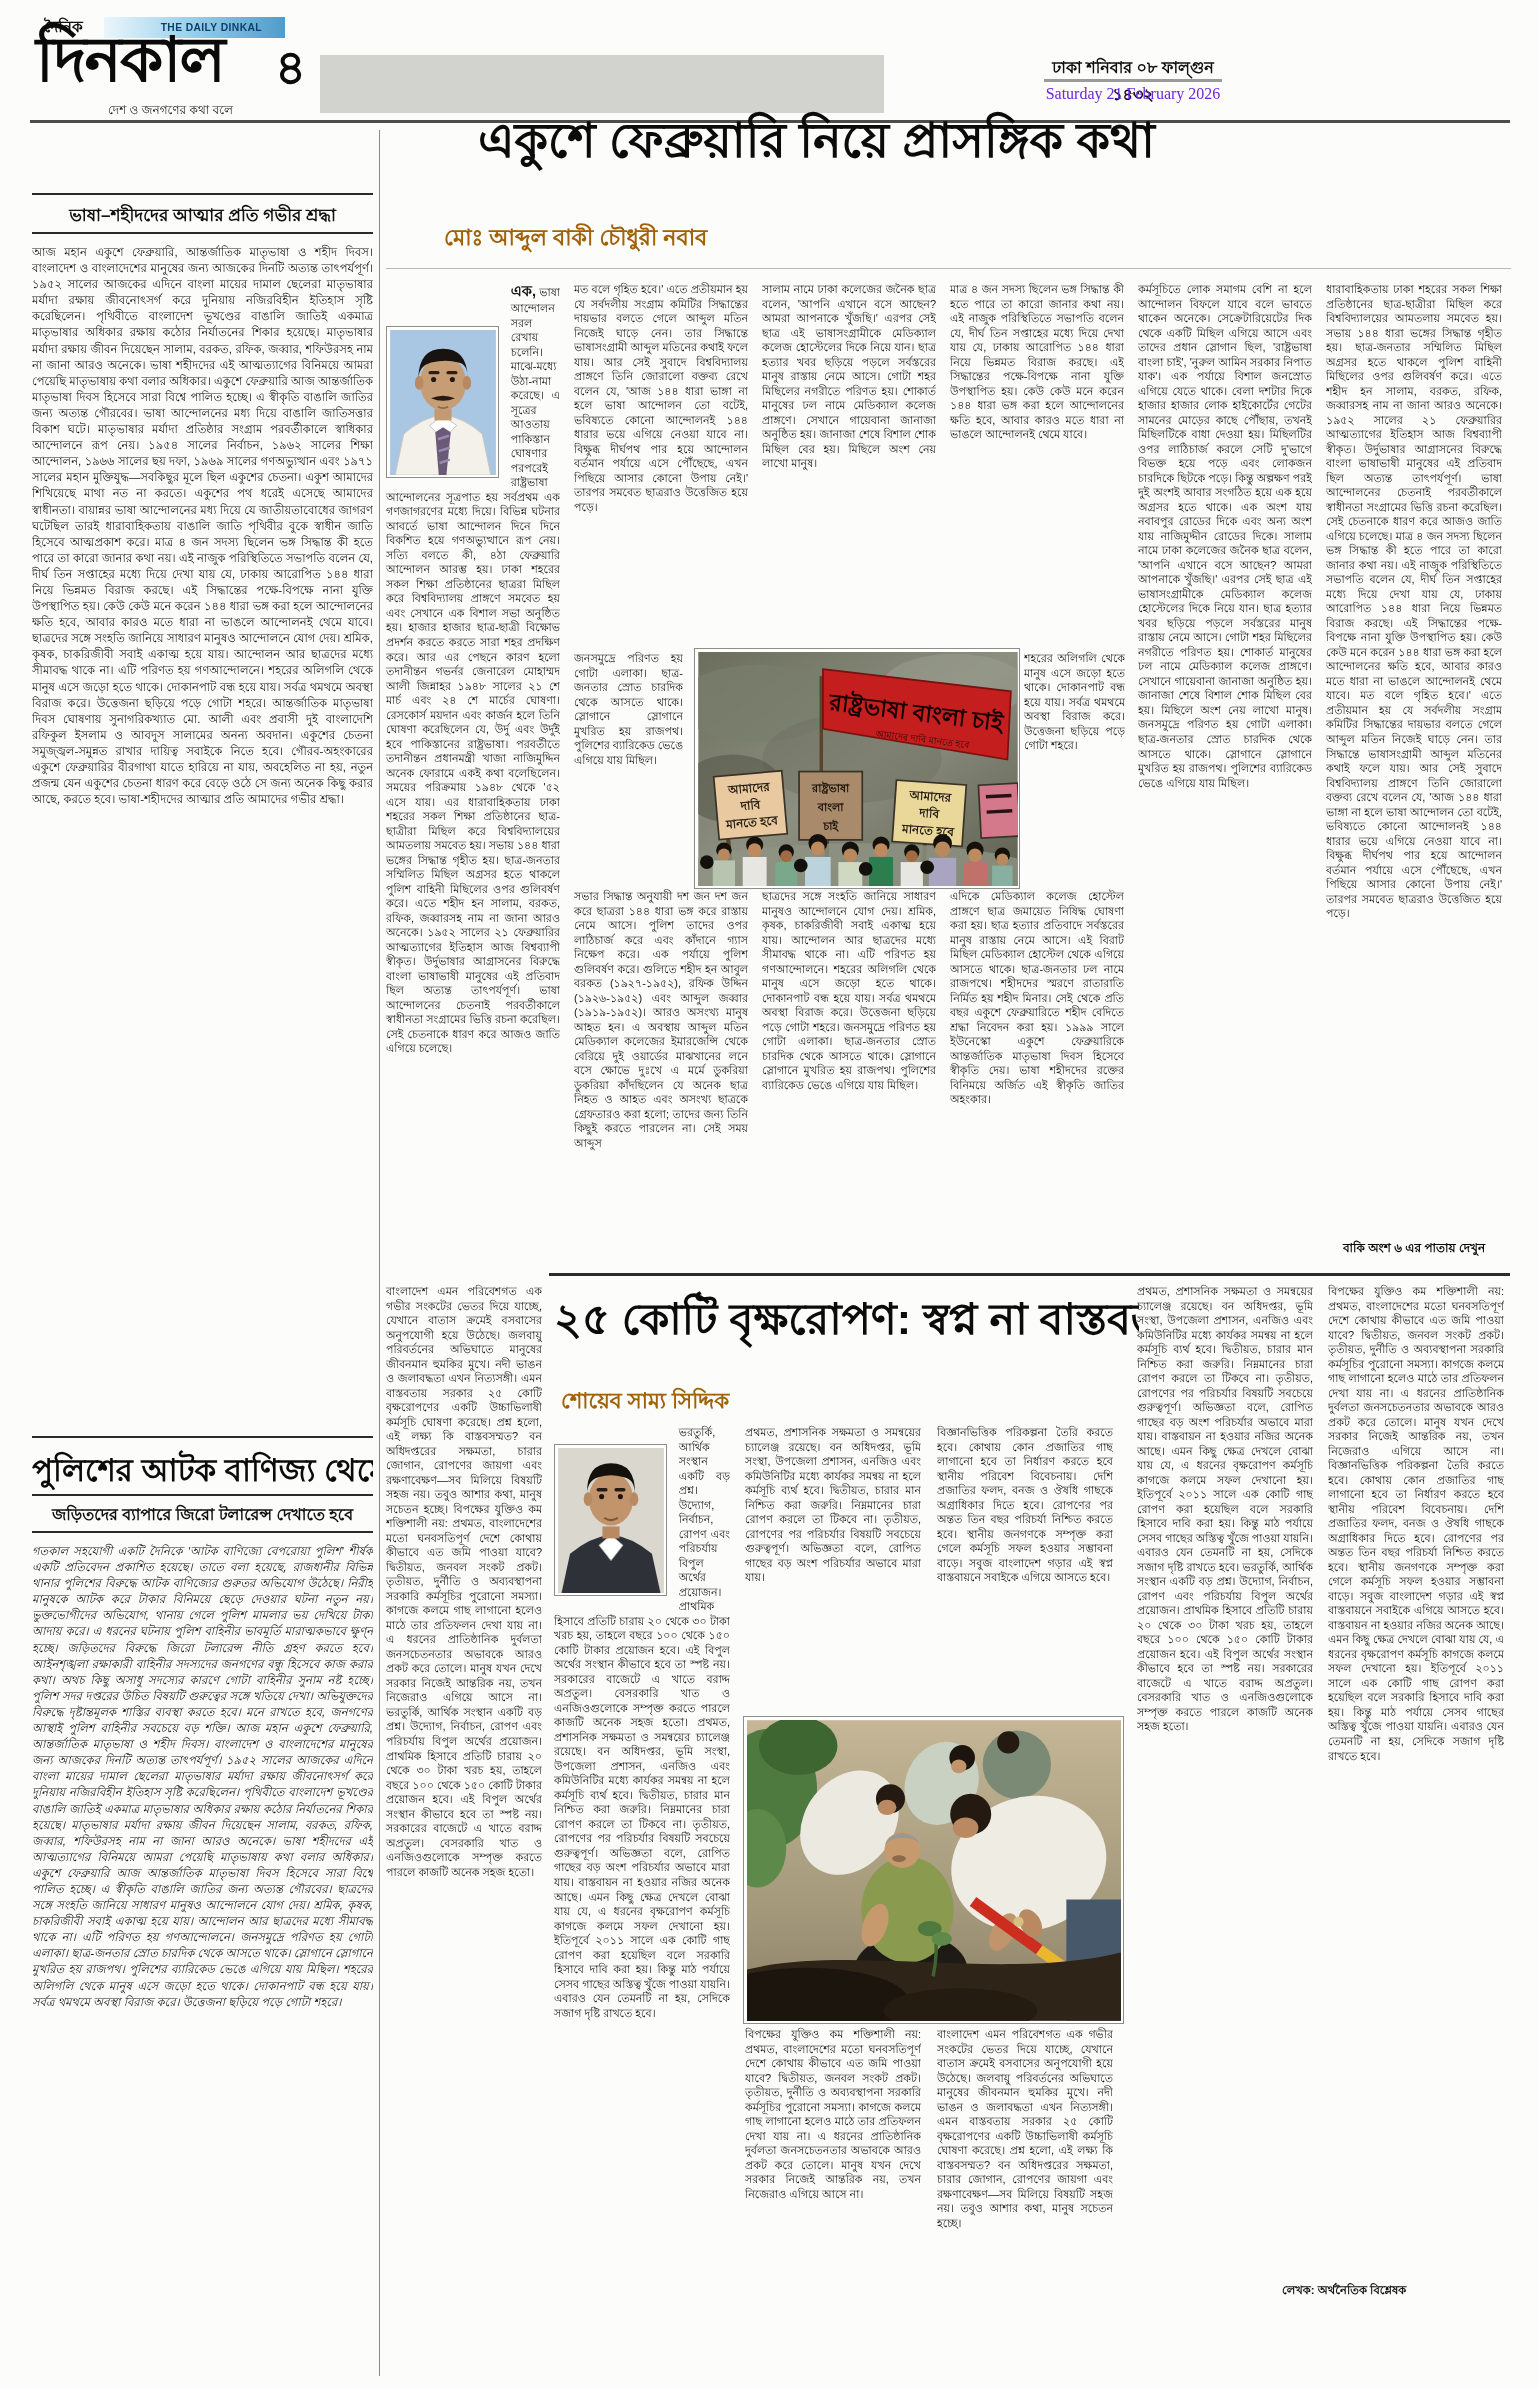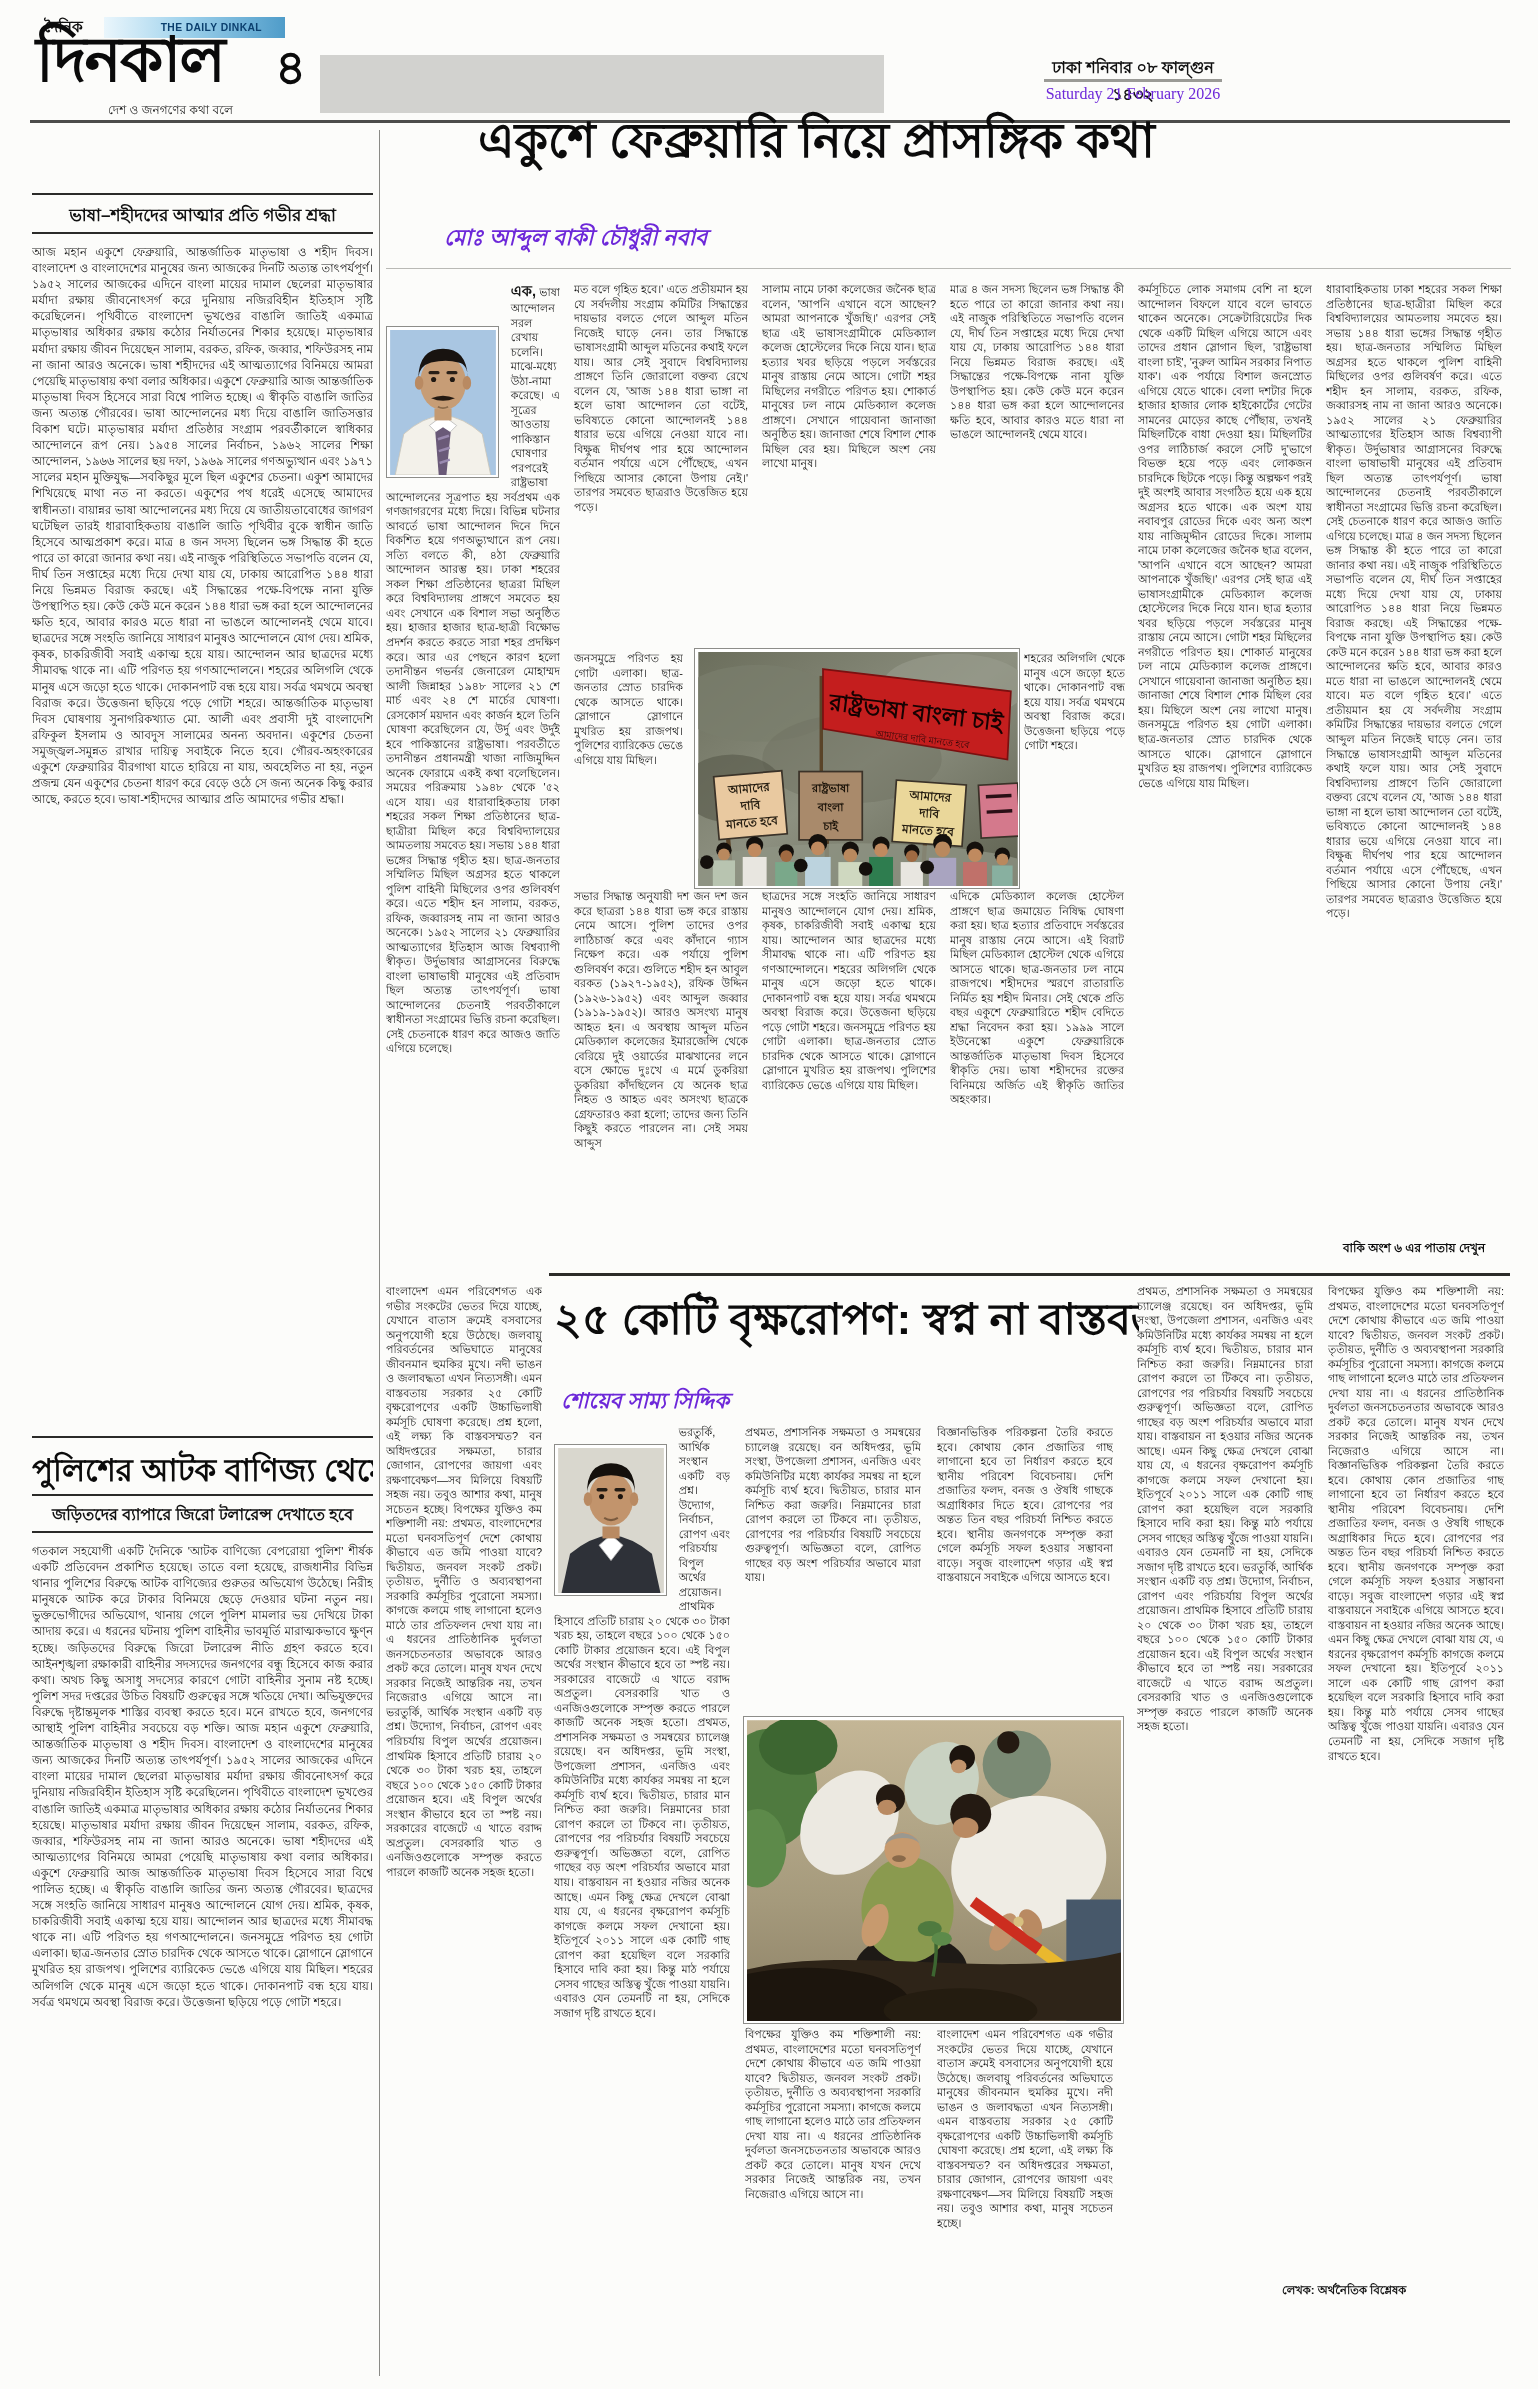--- a/index.html
+++ b/index.html
@@ -22,21 +22,21 @@
   .section-title{left:1220px;top:29px;width:295px;font-size:50px;font-weight:900;color:#0a0a0a;white-space:nowrap;overflow:hidden;line-height:1.2;}
   .header-rule{left:30px;top:120px;width:1480px;height:3.4px;background:#4c4c4a;}
   .v-rule{left:379px;top:130px;width:0.9px;height:2246px;background:#8a8a86;}
   
   .col{position:absolute;overflow:hidden;text-align:justify;font-size:11px;line-height:1.32;color:#161616;}
   .col span{word-break:break-word;}
   .sidebar-text{font-size:11.5px;line-height:1.4;}
   .lead{font-weight:bold;font-size:14.5px;}
   .headline{font-weight:900;color:#0b0b0b;white-space:nowrap;overflow:hidden;}
   .subhead{font-weight:bold;color:#111;text-align:center;}
-  .byline{font-weight:bold;color:#6d28d9;font-style:italic;}
+  .byline{font-weight:bold;color:#a16207;}
   .h-rule{background:#2b2b29;}
   .photo{position:absolute;background:#fff;border:0.9px solid #8d8d89;padding:2.6px;box-sizing:border-box;}
   .photo svg{display:block;}
   .continuation{font-weight:bold;font-size:12px;text-align:center;color:#0a0a0a;}
   .author-note{font-size:11.5px;font-weight:bold;color:#111;}
 </style>
 </head>
 <body>
 
 <div class="page">
@@ -65,21 +65,21 @@
     <span>ছাত্রদের সঙ্গে সংহতি জানিয়ে সাধারণ মানুষও আন্দোলনে যোগ দেয়। শ্রমিক, কৃষক, চাকরিজীবী সবাই একাত্ম হয়ে যায়। আন্দোলন আর ছাত্রদের মধ্যে সীমাবদ্ধ থাকে না। এটি পরিণত হয় গণআন্দোলনে।</span>
     <span>শহরের অলিগলি থেকে মানুষ এসে জড়ো হতে থাকে। দোকানপাট বন্ধ হয়ে যায়। সর্বত্র থমথমে অবস্থা বিরাজ করে। উত্তেজনা ছড়িয়ে পড়ে গোটা শহরে।</span>
     <span>আন্তর্জাতিক মাতৃভাষা দিবস ঘোষণায় সুনাগরিকখ্যাত মো. আলী এবং প্রবাসী দুই বাংলাদেশি রফিকুল ইসলাম ও আবদুস সালামের অনন্য অবদান। একুশের চেতনা সমুজ্জ্বল-সমুন্নত রাখার দায়িত্ব সবাইকে নিতে হবে। গৌরব-অহংকারের একুশে ফেব্রুয়ারির বীরগাথা যাতে হারিয়ে না যায়, অবহেলিত না হয়, নতুন প্রজন্ম যেন একুশের চেতনা ধারণ করে বেড়ে ওঠে সে জন্য অনেক কিছু করার আছে, করতে হবে। ভাষা-শহীদদের আত্মার প্রতি আমাদের গভীর শ্রদ্ধা।</span>
   </div>
 
   <div class="abs h-rule" style="left:32px;top:1436px;width:341px;height:1.7px;"></div>
   <div class="abs headline" style="left:32px;top:1446px;width:341px;font-size:31px;text-align:center;">পুলিশের আটক বাণিজ্য থেমে নেই</div>
   <div class="abs h-rule" style="left:32px;top:1494px;width:341px;height:1.7px;"></div>
   <div class="abs subhead" style="left:32px;top:1502px;width:341px;font-size:16px;">জড়িতদের ব্যাপারে জিরো টলারেন্স দেখাতে হবে</div>
   <div class="abs h-rule" style="left:32px;top:1531px;width:341px;height:1.7px;"></div>
-  <div class="col sidebar-text" style="left:32px;top:1543px;width:341px;height:826px;">
+  <div class="col sidebar-text" style="left:32px;top:1543px;width:341px;height:826px;font-style:italic;">
     <span>গতকাল সহযোগী একটি দৈনিকে 'আটক বাণিজ্যে বেপরোয়া পুলিশ' শীর্ষক একটি প্রতিবেদন প্রকাশিত হয়েছে। তাতে বলা হয়েছে, রাজধানীর বিভিন্ন থানার পুলিশের বিরুদ্ধে আটক বাণিজ্যের গুরুতর অভিযোগ উঠেছে। নিরীহ মানুষকে আটক করে টাকার বিনিময়ে ছেড়ে দেওয়ার ঘটনা নতুন নয়। ভুক্তভোগীদের অভিযোগ, থানায় গেলে পুলিশ মামলার ভয় দেখিয়ে টাকা আদায় করে। এ ধরনের ঘটনায় পুলিশ বাহিনীর ভাবমূর্তি মারাত্মকভাবে ক্ষুণ্ন হচ্ছে। জড়িতদের বিরুদ্ধে জিরো টলারেন্স নীতি গ্রহণ করতে হবে। আইনশৃঙ্খলা রক্ষাকারী বাহিনীর সদস্যদের জনগণের বন্ধু হিসেবে কাজ করার কথা। অথচ কিছু অসাধু সদস্যের কারণে গোটা বাহিনীর সুনাম নষ্ট হচ্ছে। পুলিশ সদর দপ্তরের উচিত বিষয়টি গুরুত্বের সঙ্গে খতিয়ে দেখা। অভিযুক্তদের বিরুদ্ধে দৃষ্টান্তমূলক শাস্তির ব্যবস্থা করতে হবে। মনে রাখতে হবে, জনগণের আস্থাই পুলিশ বাহিনীর সবচেয়ে বড় শক্তি।</span>
     <span>আজ মহান একুশে ফেব্রুয়ারি, আন্তর্জাতিক মাতৃভাষা ও শহীদ দিবস। বাংলাদেশ ও বাংলাদেশের মানুষের জন্য আজকের দিনটি অত্যন্ত তাৎপর্যপূর্ণ। ১৯৫২ সালের আজকের এদিনে বাংলা মায়ের দামাল ছেলেরা মাতৃভাষার মর্যাদা রক্ষায় জীবনোৎসর্গ করে দুনিয়ায় নজিরবিহীন ইতিহাস সৃষ্টি করেছিলেন। পৃথিবীতে বাংলাদেশ ভূখণ্ডের বাঙালি জাতিই একমাত্র মাতৃভাষার অধিকার রক্ষায় কঠোর নির্যাতনের শিকার হয়েছে। মাতৃভাষার মর্যাদা রক্ষায় জীবন দিয়েছেন সালাম, বরকত, রফিক, জব্বার, শফিউরসহ নাম না জানা আরও অনেকে। ভাষা শহীদদের এই আত্মত্যাগের বিনিময়ে আমরা পেয়েছি মাতৃভাষায় কথা বলার অধিকার। একুশে ফেব্রুয়ারি আজ আন্তর্জাতিক মাতৃভাষা দিবস হিসেবে সারা বিশ্বে পালিত হচ্ছে। এ স্বীকৃতি বাঙালি জাতির জন্য অত্যন্ত গৌরবের।</span>
     <span>ছাত্রদের সঙ্গে সংহতি জানিয়ে সাধারণ মানুষও আন্দোলনে যোগ দেয়। শ্রমিক, কৃষক, চাকরিজীবী সবাই একাত্ম হয়ে যায়। আন্দোলন আর ছাত্রদের মধ্যে সীমাবদ্ধ থাকে না। এটি পরিণত হয় গণআন্দোলনে।</span>
     <span>জনসমুদ্রে পরিণত হয় গোটা এলাকা। ছাত্র-জনতার স্রোত চারদিক থেকে আসতে থাকে। স্লোগানে স্লোগানে মুখরিত হয় রাজপথ। পুলিশের ব্যারিকেড ভেঙে এগিয়ে যায় মিছিল।</span>
     <span>শহরের অলিগলি থেকে মানুষ এসে জড়ো হতে থাকে। দোকানপাট বন্ধ হয়ে যায়। সর্বত্র থমথমে অবস্থা বিরাজ করে। উত্তেজনা ছড়িয়ে পড়ে গোটা শহরে।</span>
   </div>
 
   <div class="abs headline" style="left:389px;top:104px;width:855px;font-size:48px;text-align:center;">একুশে ফেব্রুয়ারি নিয়ে প্রাসঙ্গিক কথা</div>
   <div class="abs byline" style="left:444px;top:220px;font-size:22px;">মোঃ আব্দুল বাকী চৌধুরী নবাব</div>
   <div class="abs" style="left:386px;top:268px;width:1125px;height:0.9px;background:#b9b9b5;"></div>

